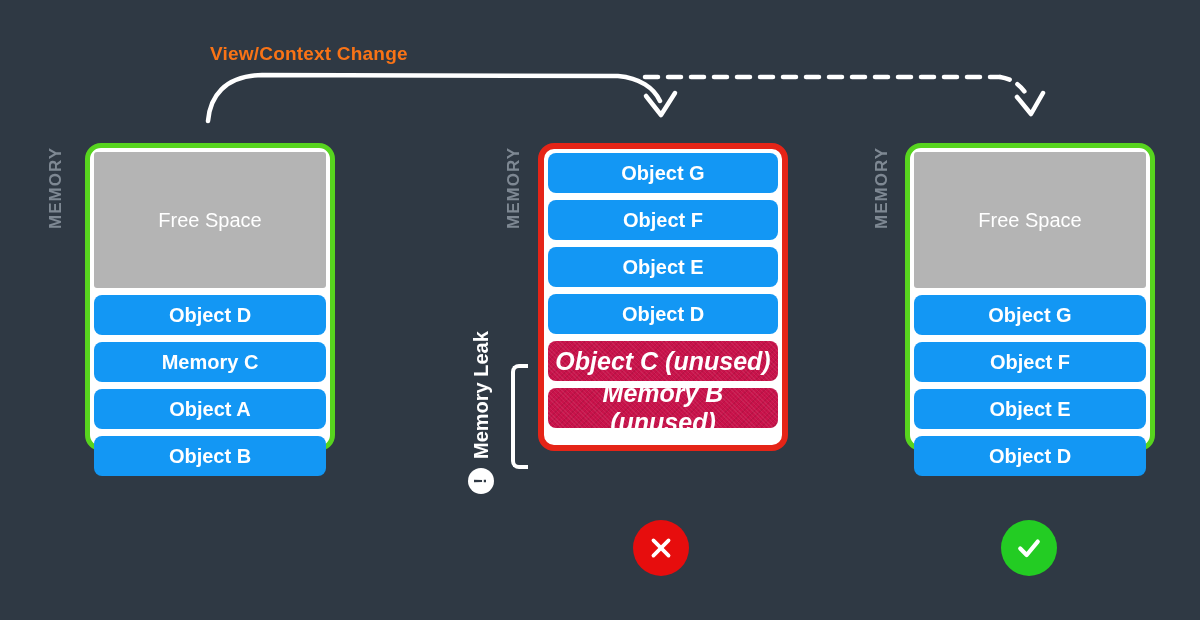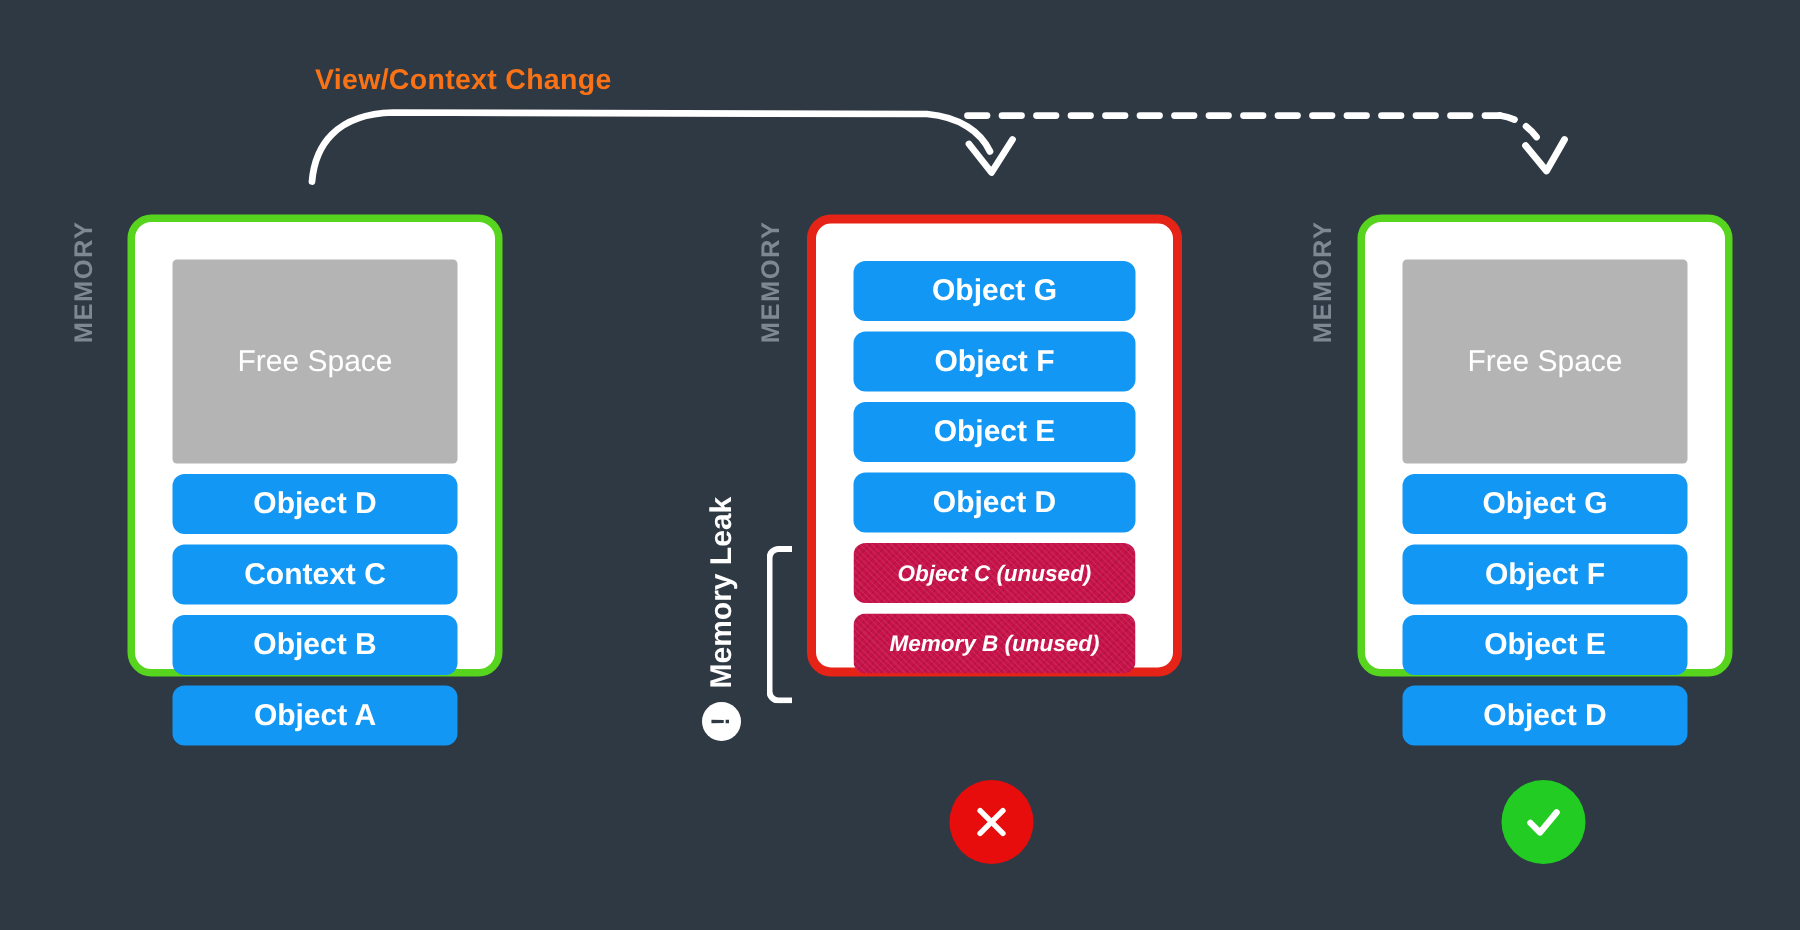--- a/index.html
+++ b/index.html
@@ -21,39 +21,39 @@
   
   .memory-label{
     writing-mode:vertical-rl;transform:rotate(180deg);
     color:#7e8893;font-size:17px;font-weight:bold;letter-spacing:1px;
   }
 
   
   .mem-column{
     width:250px;height:308px;top:143px;
     box-sizing:border-box;background:#ffffff;
-    border-radius:16px;padding:25px;
+    border-radius:16px;padding:4px;
     display:flex;flex-direction:column;gap:7px;text-align:center;
   }
   .mem-column.ok{border:5px solid #57d41e;}
   .mem-column.bad{border:6px solid #e52417;}
 
   .free-space{
     height:136px;flex:none;border-radius:3px;background:#b4b4b4;
     display:flex;align-items:center;justify-content:center;
     color:#ffffff;font-size:20px;
   }
   .obj{
     height:40px;flex:none;border-radius:8px;
     display:flex;align-items:center;justify-content:center;
     color:#ffffff;font-size:20px;font-weight:bold;
   }
   .obj.used{background:#1397f4;}
   .obj.unused{
-    background:#c8124a;font-style:italic;font-size:15px;
+    background:#c8124a;font-style:italic;font-size:25px;
     background-image:
       repeating-linear-gradient(45deg, rgba(255,255,255,.07) 0 1px, rgba(0,0,0,0) 1px 3px),
       repeating-linear-gradient(-45deg, rgba(0,0,0,.08) 0 1px, rgba(0,0,0,0) 1px 4px);
   }
 
   
   .leak-label{
     left:467px;top:494px;width:190px;height:28px;
     display:flex;align-items:center;gap:9px;
     transform-origin:0 0;transform:rotate(-90deg);
@@ -95,23 +95,23 @@
 
 <div class="abs arrow-label">View/Context Change</div>
 
 <div class="abs memory-label" style="left:46px;top:147px;">MEMORY</div>
 <div class="abs memory-label" style="left:504px;top:147px;">MEMORY</div>
 <div class="abs memory-label" style="left:872px;top:147px;">MEMORY</div>
 
 <div class="abs mem-column ok" style="left:85px;">
   <div class="free-space">Free Space</div>
   <div class="obj used">Object D</div>
-  <div class="obj used">Context C</div>
+  <div class="obj used">Memory C</div>
+  <div class="obj used">Object A</div>
   <div class="obj used">Object B</div>
-  <div class="obj used">Object A</div>
 </div>
 
 <div class="abs mem-column bad" style="left:538px;">
   <div class="obj used">Object G</div>
   <div class="obj used">Object F</div>
   <div class="obj used">Object E</div>
   <div class="obj used">Object D</div>
   <div class="obj unused">Object C (unused)</div>
   <div class="obj unused">Memory B (unused)</div>
 </div>

